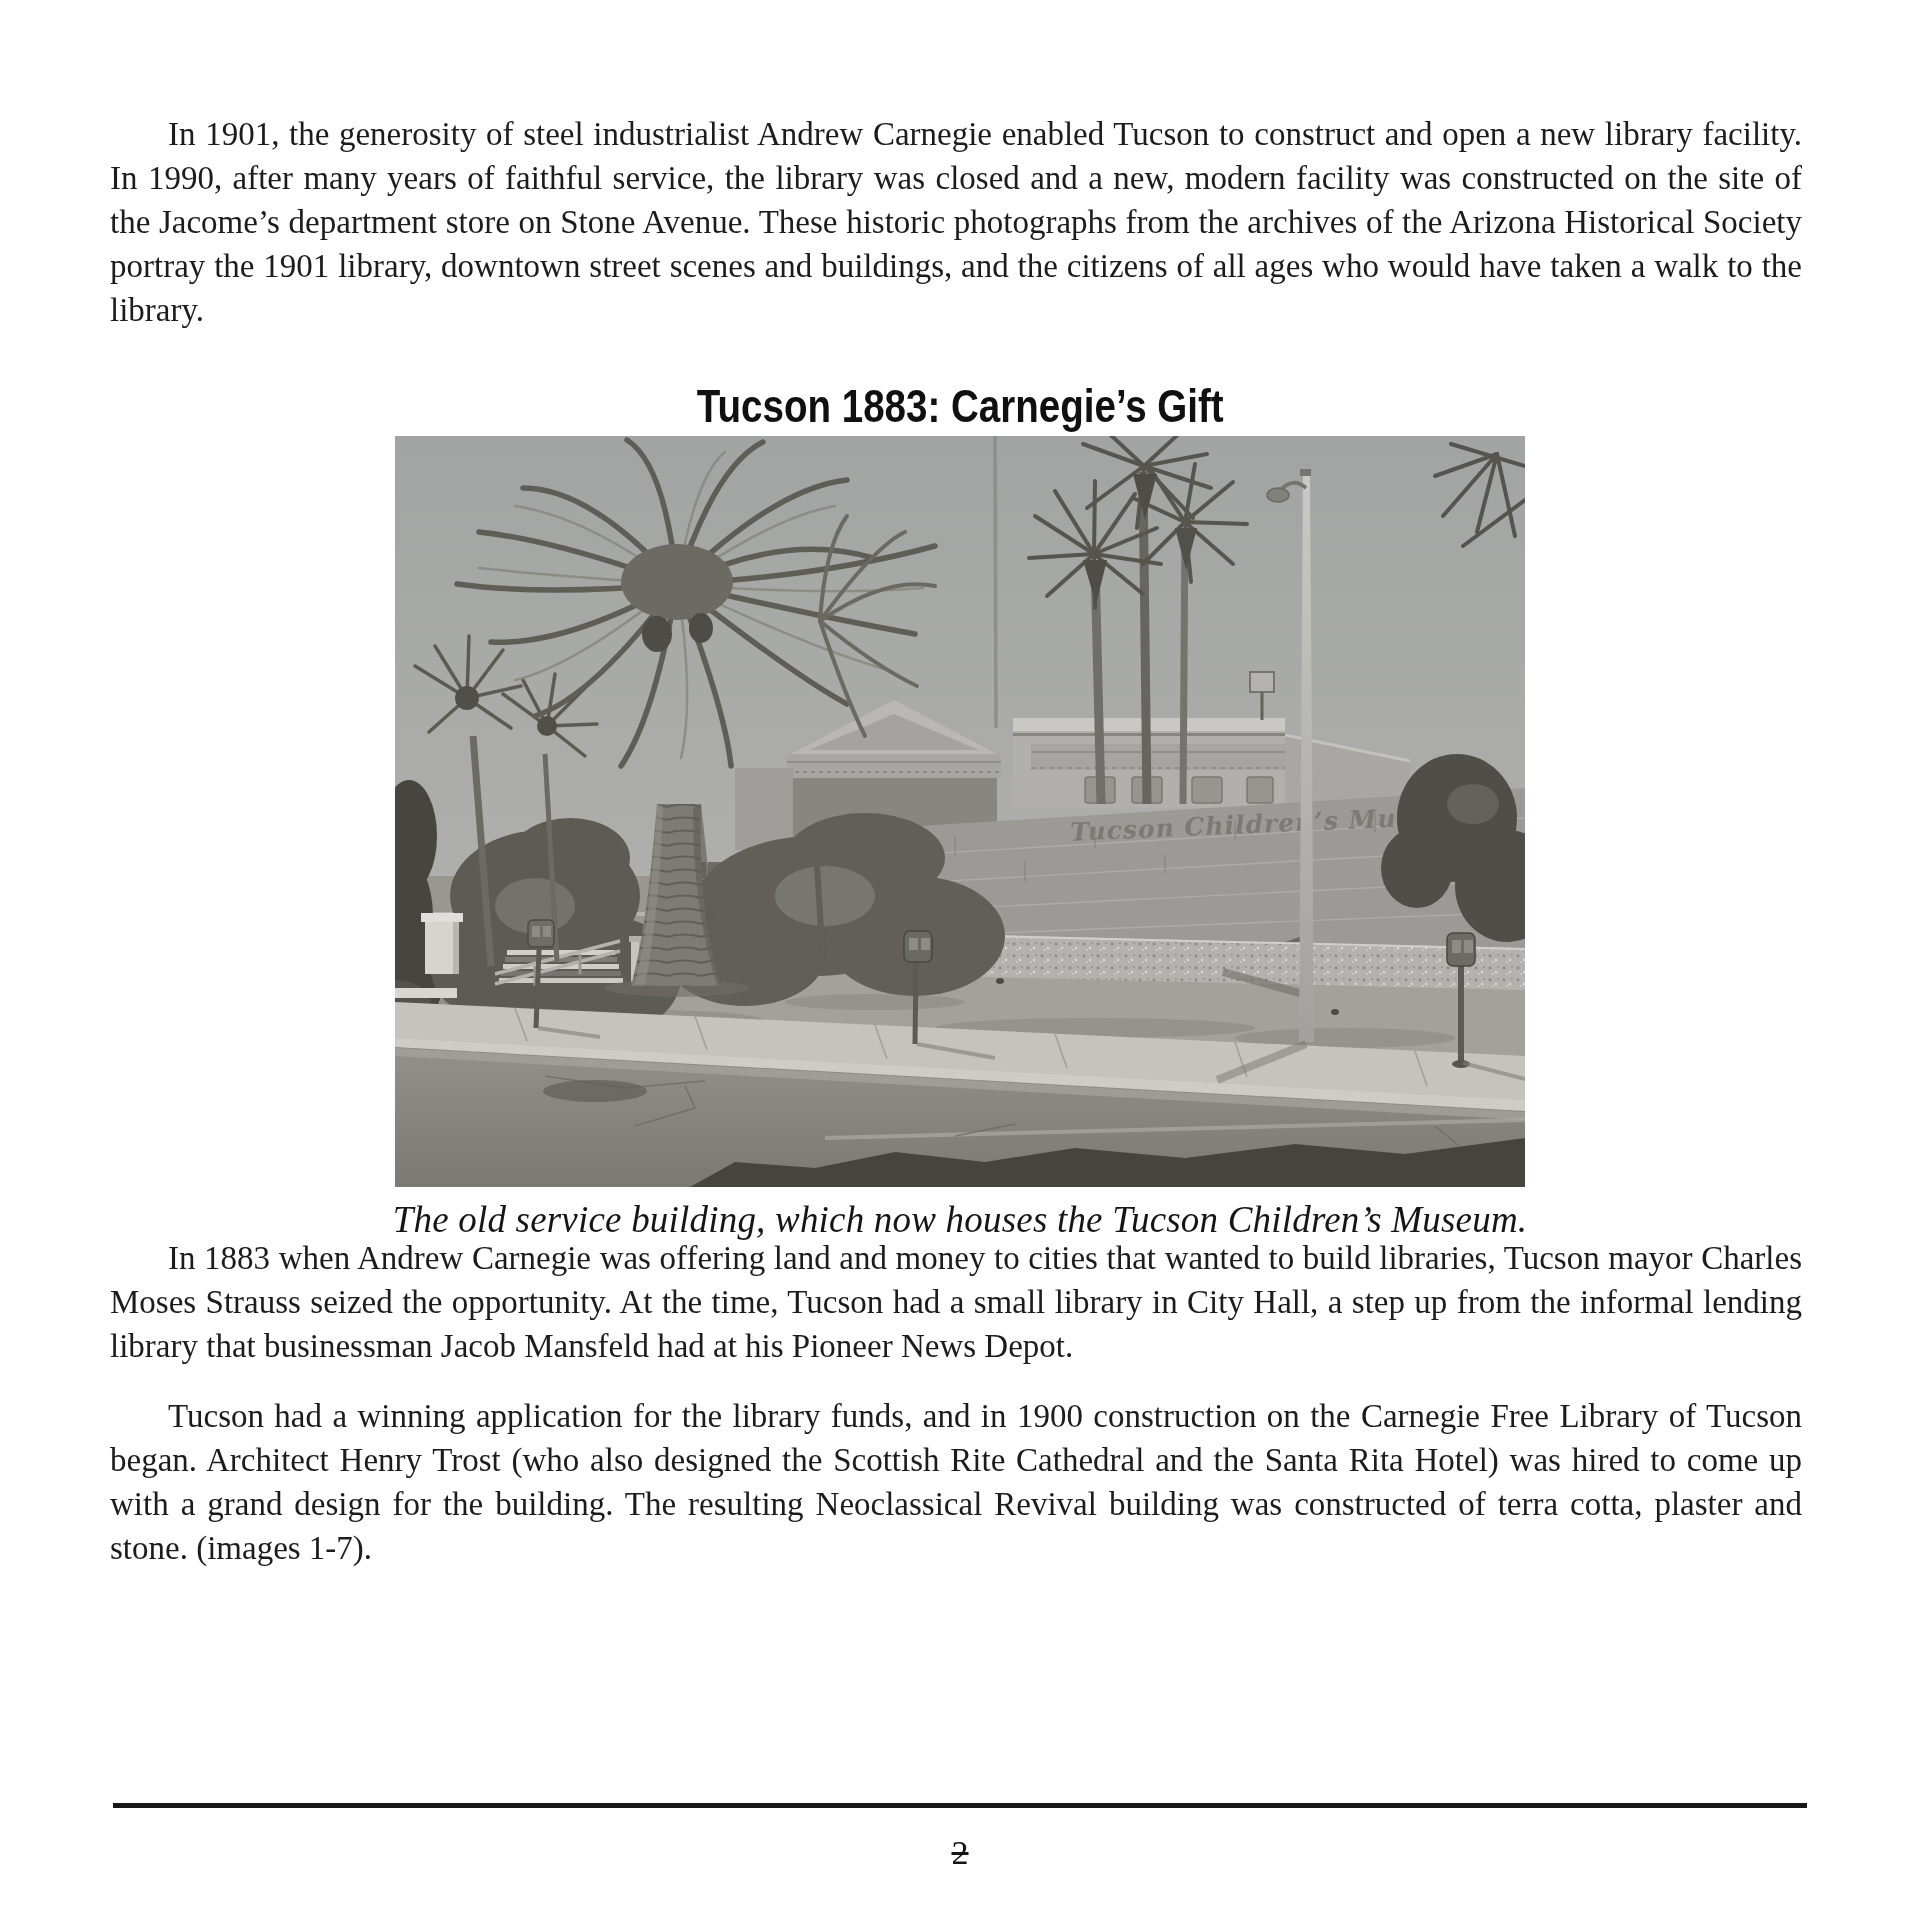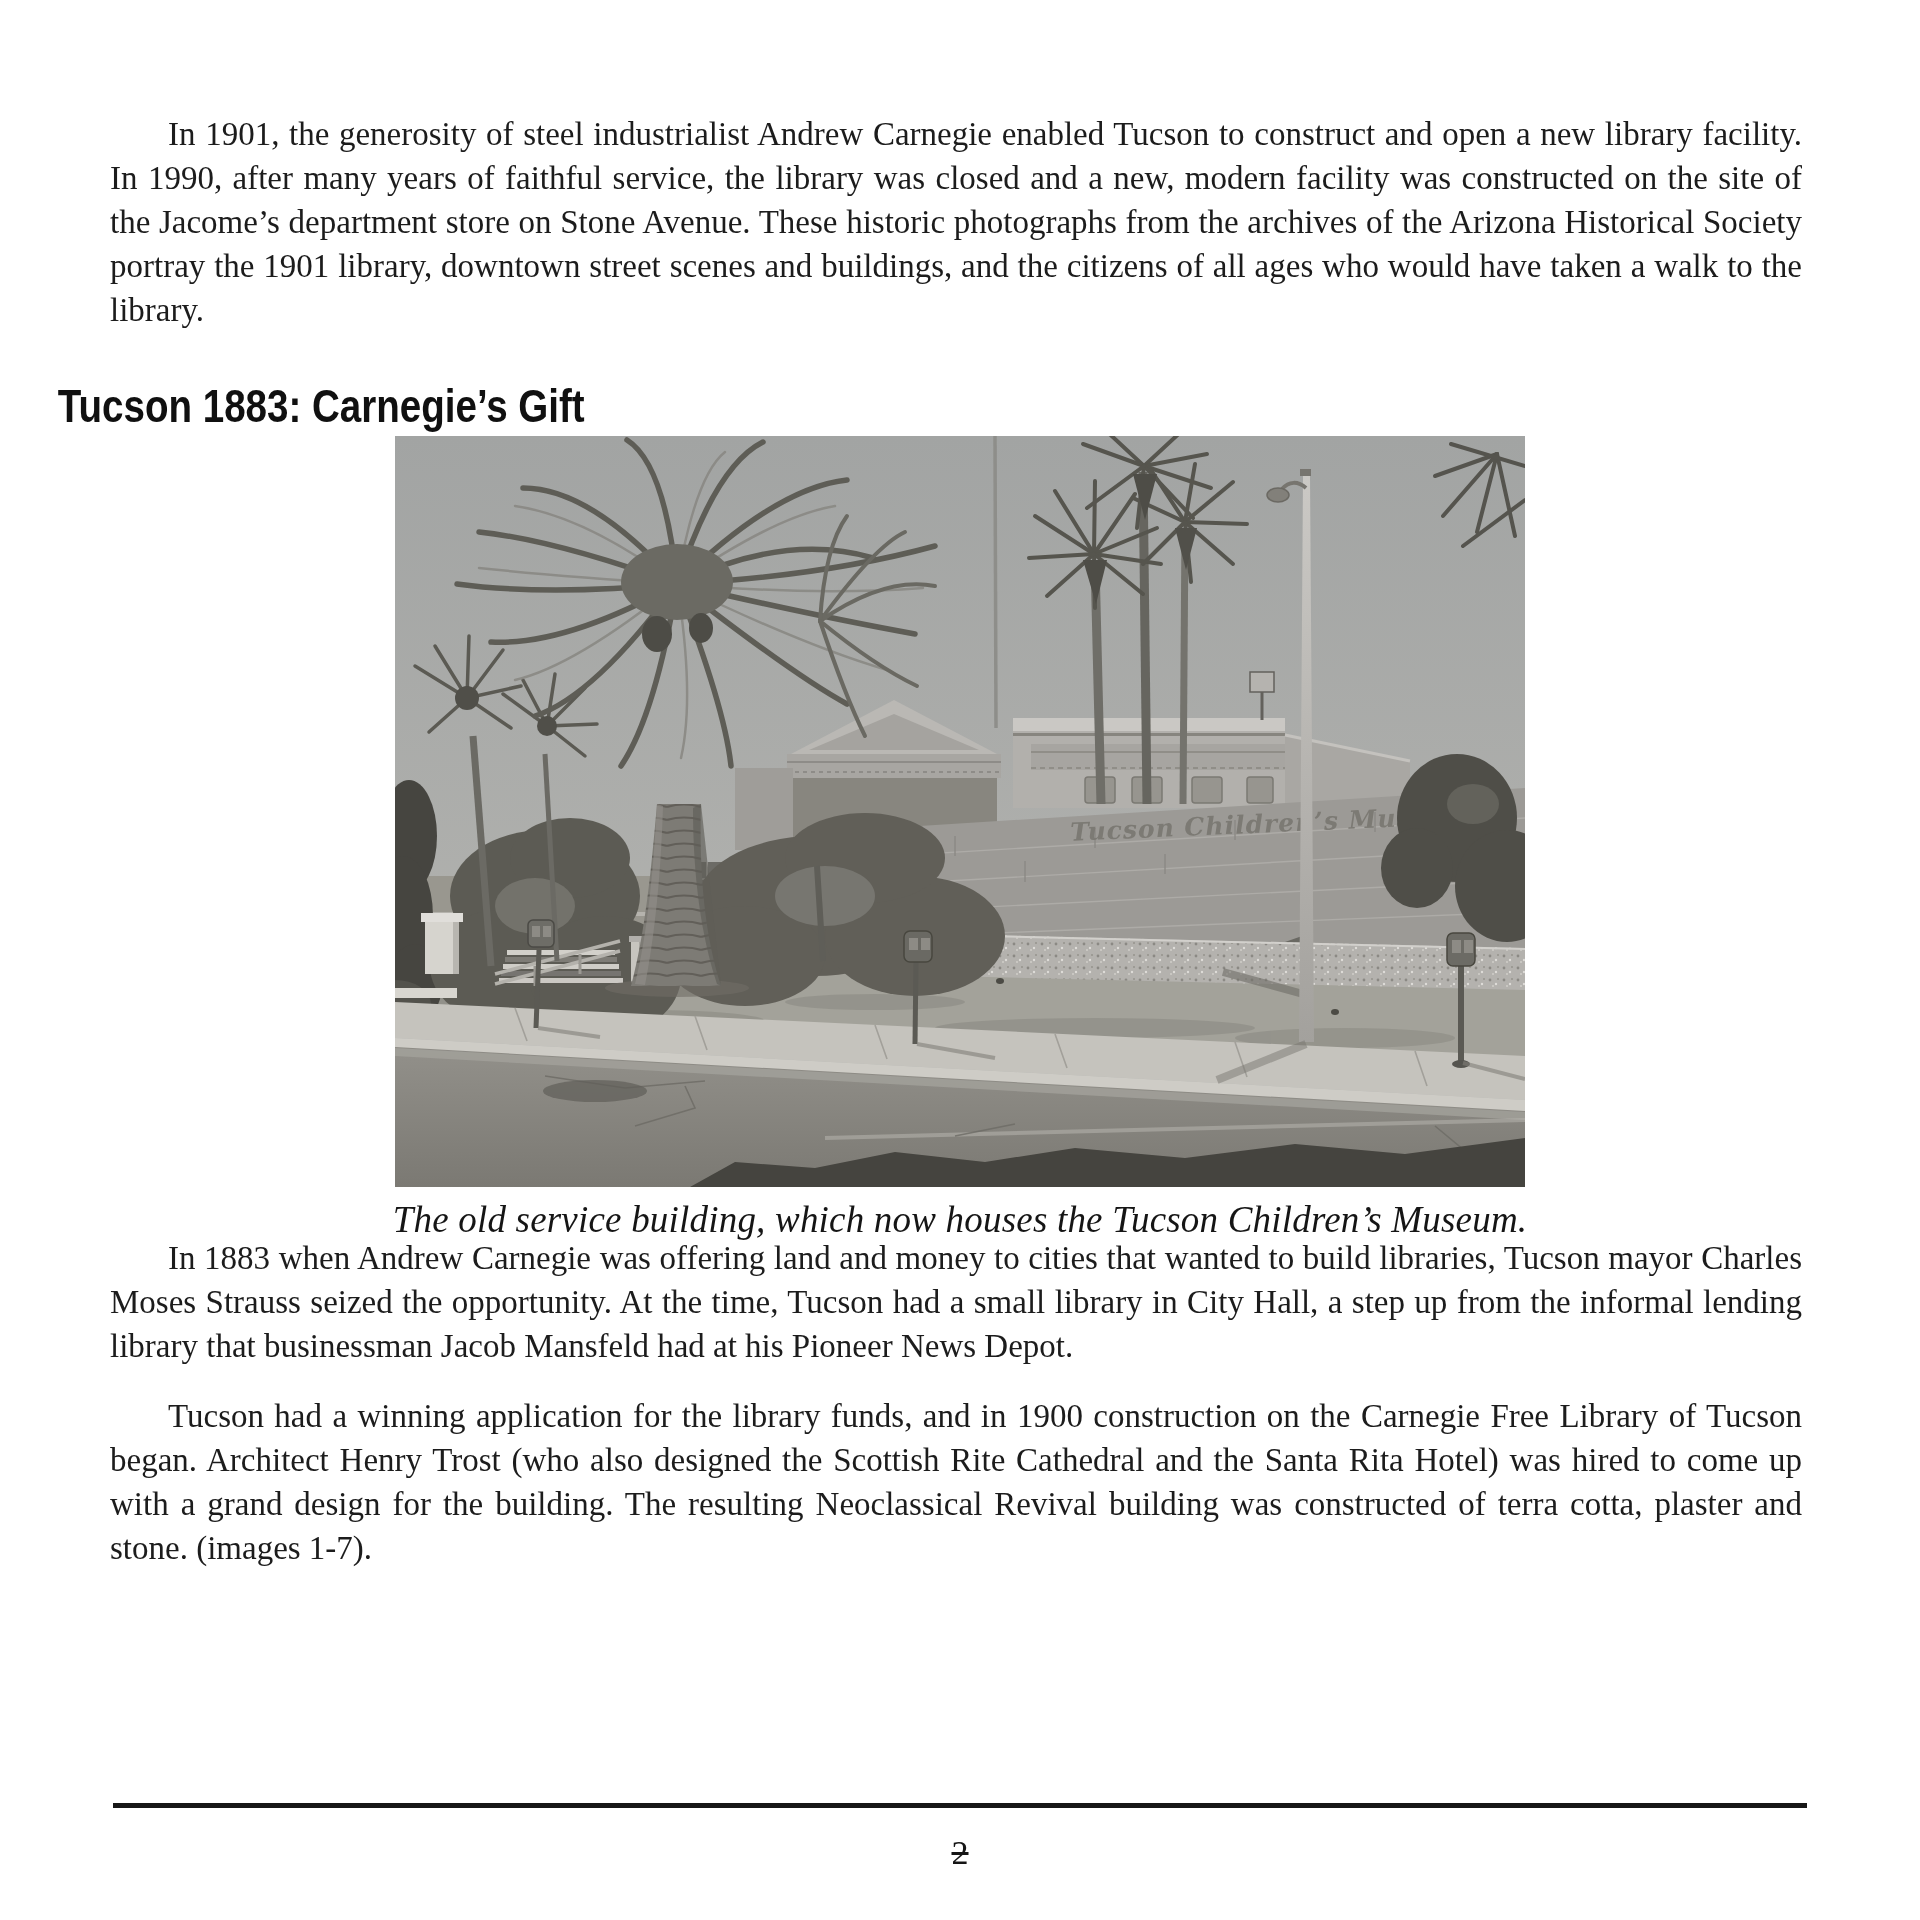--- a/index.html
+++ b/index.html
@@ -1,21 +1,21 @@
 <!DOCTYPE html>
 <html><head>
 <meta charset="utf-8">
 <style>
   html,body{margin:0;padding:0;background:#ffffff;}
   .page{position:relative;width:1920px;height:1920px;background:#ffffff;overflow:hidden;
         font-family:"Liberation Serif", serif;color:#1a1a1a;}
   .body-text{position:absolute;left:110px;width:1692px;font-size:33px;line-height:44px;
              text-align:justify;color:#1c1c1c;}
   .body-text p{margin:0 0 26px 0;text-indent:58px;}
-  .heading-wrap{position:absolute;left:0;top:378px;width:1920px;text-align:left;}
+  .heading-wrap{position:absolute;left:0;top:378px;width:1920px;text-align:center;}
   .heading{display:inline-block;font-family:"Liberation Sans", sans-serif;font-weight:bold;
            font-size:47px;letter-spacing:0px;color:#101010;transform:scaleX(0.82);
            transform-origin:center;white-space:nowrap;}
   .figure{position:absolute;left:395px;top:436px;width:1130px;height:751px;overflow:hidden;}
   .caption-wrap{position:absolute;left:340px;top:1198px;width:1240px;text-align:center;}
   .caption{font-style:italic;font-size:37px;color:#151515;letter-spacing:0.2px;}
   .footer-rule{position:absolute;left:113px;top:1803px;width:1694px;height:5px;background:#171717;}
   .page-number-wrap{position:absolute;left:0;top:1834px;width:1920px;text-align:center;}
   .page-number{font-size:34px;color:#151515;text-decoration:line-through;}
   .wall-script{font-family:"DejaVu Serif", serif;font-style:italic;font-weight:bold;}

